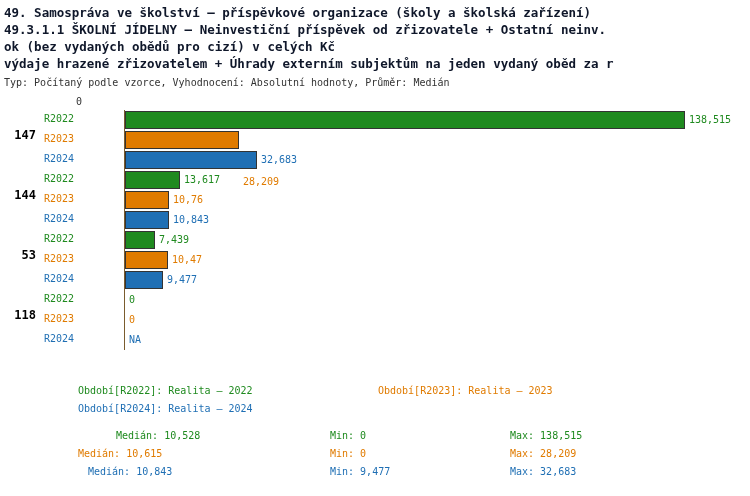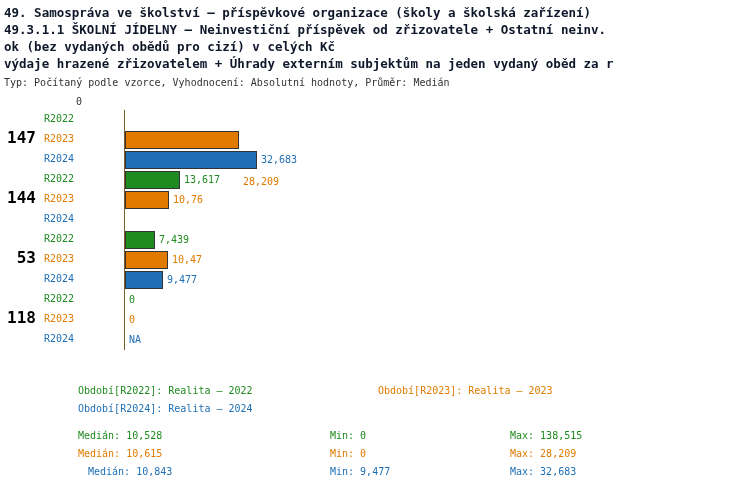--- a/index.html
+++ b/index.html
@@ -61,21 +61,21 @@
   .group {
     position: relative;
     height: 60px;
   }
   .group-label {
     position: absolute;
     left: 0;
     top: 18px;
     width: 36px;
     text-align: right;
-    font-size: 16px;
+    font-size: 12px;
     font-weight: bold;
     color: #000;
   }
   .row {
     position: relative;
     height: 20px;
   }
   .row-label {
     position: absolute;
     left: 44px;
@@ -143,20 +143,24 @@
 <div class="subtitle">Typ: Počítaný podle vzorce, Vyhodnocení: Absolutní hodnoty, Průměr: Medián</div>
 
 <div class="chart-area">
   <div class="zero-label">0</div>
   <div class="axis-line"></div>
   <div class="plot" id="plot">
       <div class="group">
         <div class="group-label">147</div>
         <div class="row">
           <div class="row-label" style="color: rgb(31, 138, 31);">R2022</div>
+          <div class="bar-wrap">
+            <div class="bar" style="width: 560px; background: rgb(31, 138, 31);"></div>
+            <div class="bar-val" style="left: 564px; color: rgb(31, 138, 31);">138,515</div>
+          </div>
         </div>
         <div class="row">
           <div class="row-label" style="color: rgb(224, 123, 0);">R2023</div>
           <div class="bar-wrap">
             <div class="bar" style="width: 114px; background: rgb(224, 123, 0);"></div>
             <div class="bar-val" style="left: 118px; color: rgb(224, 123, 0); margin-top: 42px;">28,209</div>
           </div>
         </div>
         <div class="row">
           <div class="row-label" style="color: rgb(31, 111, 180);">R2024</div>
@@ -177,20 +181,24 @@
         </div>
         <div class="row">
           <div class="row-label" style="color: rgb(224, 123, 0);">R2023</div>
           <div class="bar-wrap">
             <div class="bar" style="width: 44px; background: rgb(224, 123, 0);"></div>
             <div class="bar-val" style="left: 48px; color: rgb(224, 123, 0);">10,76</div>
           </div>
         </div>
         <div class="row">
           <div class="row-label" style="color: rgb(31, 111, 180);">R2024</div>
+          <div class="bar-wrap">
+            <div class="bar" style="width: 44px; background: rgb(31, 111, 180);"></div>
+            <div class="bar-val" style="left: 48px; color: rgb(31, 111, 180);">10,843</div>
+          </div>
         </div>
       </div>
       <div class="group">
         <div class="group-label">53</div>
         <div class="row">
           <div class="row-label" style="color: rgb(31, 138, 31);">R2022</div>
           <div class="bar-wrap">
             <div class="bar" style="width: 30px; background: rgb(31, 138, 31);"></div>
             <div class="bar-val" style="left: 34px; color: rgb(31, 138, 31);">7,439</div>
           </div>
@@ -239,21 +247,21 @@
     <span class="lg-c1 c-2022">Období[R2022]: Realita – 2022</span>
     <span class="lg-c2 c-2023">Období[R2023]: Realita – 2023</span>
   </div>
   <div class="legend-row">
     <span class="lg-c1 c-2024">Období[R2024]: Realita – 2024</span>
   </div>
 </div>
 
 <div class="stats" id="stats">
     <div class="st-row">
-      <span class="st-c1" style="color: rgb(31, 138, 31);">Medián: 10,528</span>
+      <span class="st-c1" style="color: rgb(31, 138, 31); margin-left: 38px;">Medián: 10,528</span>
       <span class="st-c2" style="color: rgb(31, 138, 31);">Min: 0</span>
       <span class="st-c3" style="color: rgb(31, 138, 31);">Max: 138,515</span>
     </div>
     <div class="st-row">
       <span class="st-c1" style="color: rgb(224, 123, 0);">Medián: 10,615</span>
       <span class="st-c2" style="color: rgb(224, 123, 0);">Min: 0</span>
       <span class="st-c3" style="color: rgb(224, 123, 0);">Max: 28,209</span>
     </div>
     <div class="st-row">
       <span class="st-c1" style="color: rgb(31, 111, 180); padding-left: 10px;">Medián: 10,843</span>

